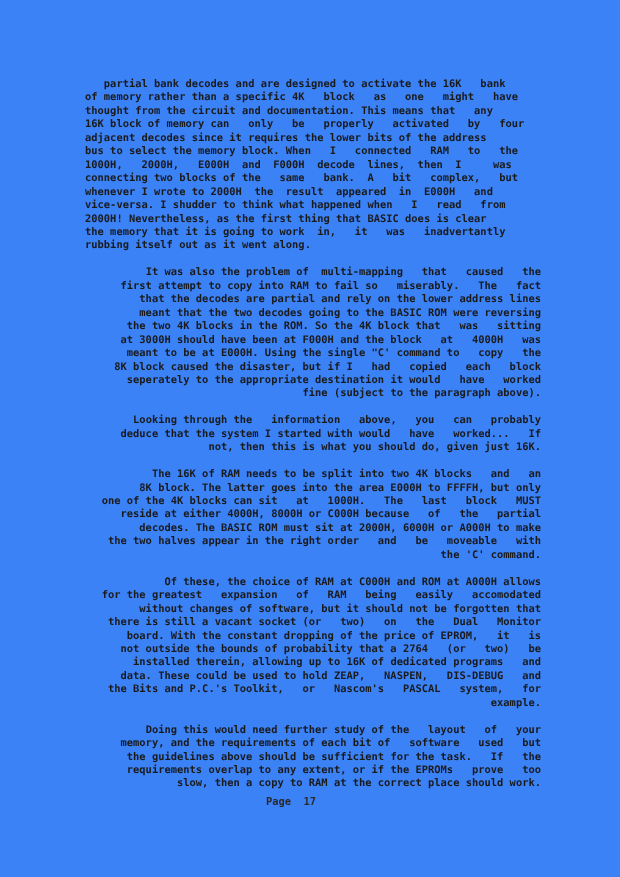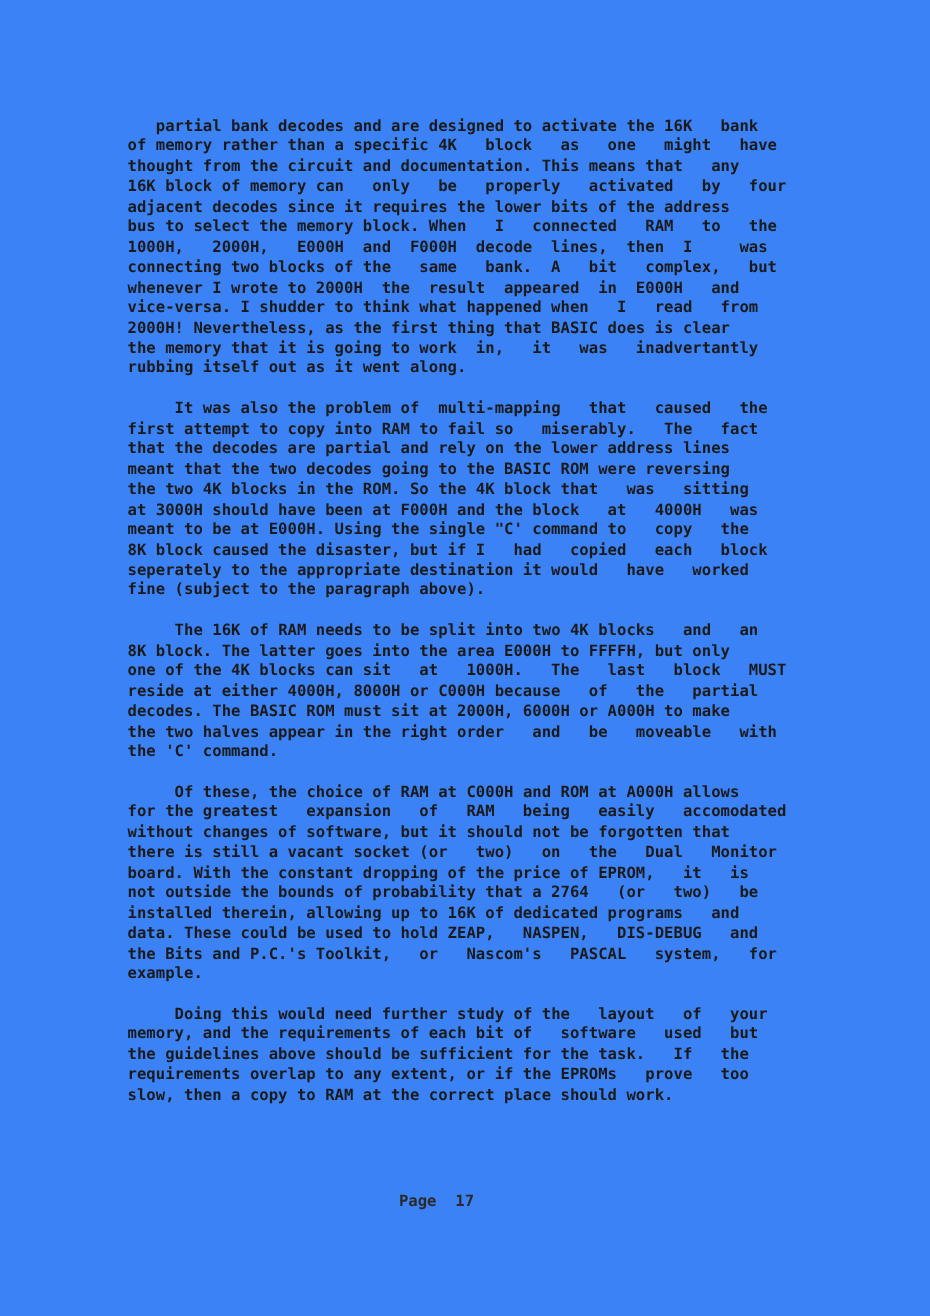--- a/index.html
+++ b/index.html
@@ -33,20 +33,21 @@
     color: #1a1a1a;
     margin: 0;
     letter-spacing: 0.02px;
     white-space: pre-wrap;
     font-weight: 600;
     -webkit-font-smoothing: none;
     text-rendering: geometricPrecision;
   }
   .para + .para {
     margin-top: 13.45px;
+    text-align: right;
   }
   .footer {
     position: absolute;
     left: 0;
     top: 795px;
     width: 582px;
     text-align: center;
     font-size: 10.4px;
     line-height: 13.45px;
     color: #2a2a2a;
@@ -76,20 +77,23 @@
     <p class="para">     It was also the problem of  multi-mapping   that   caused   the
 first attempt to copy into RAM to fail so   miserably.   The   fact
 that the decodes are partial and rely on the lower address lines
 meant that the two decodes going to the BASIC ROM were reversing
 the two 4K blocks in the ROM. So the 4K block that   was   sitting
 at 3000H should have been at F000H and the block   at   4000H   was
 meant to be at E000H. Using the single "C' command to   copy   the
 8K block caused the disaster, but if I   had   copied   each   block
 seperately to the appropriate destination it would   have   worked
 fine (subject to the paragraph above).</p>
+    <p class="para">     Looking through the   information   above,   you   can   probably
+deduce that the system I started with would   have   worked...   If
+not, then this is what you should do, given just 16K.</p>
     <p class="para">     The 16K of RAM needs to be split into two 4K blocks   and   an
 8K block. The latter goes into the area E000H to FFFFH, but only
 one of the 4K blocks can sit   at   1000H.   The   last   block   MUST
 reside at either 4000H, 8000H or C000H because   of   the   partial
 decodes. The BASIC ROM must sit at 2000H, 6000H or A000H to make
 the two halves appear in the right order   and   be   moveable   with
 the 'C' command.</p>
     <p class="para">     Of these, the choice of RAM at C000H and ROM at A000H allows
 for the greatest   expansion   of   RAM   being   easily   accomodated
 without changes of software, but it should not be forgotten that

